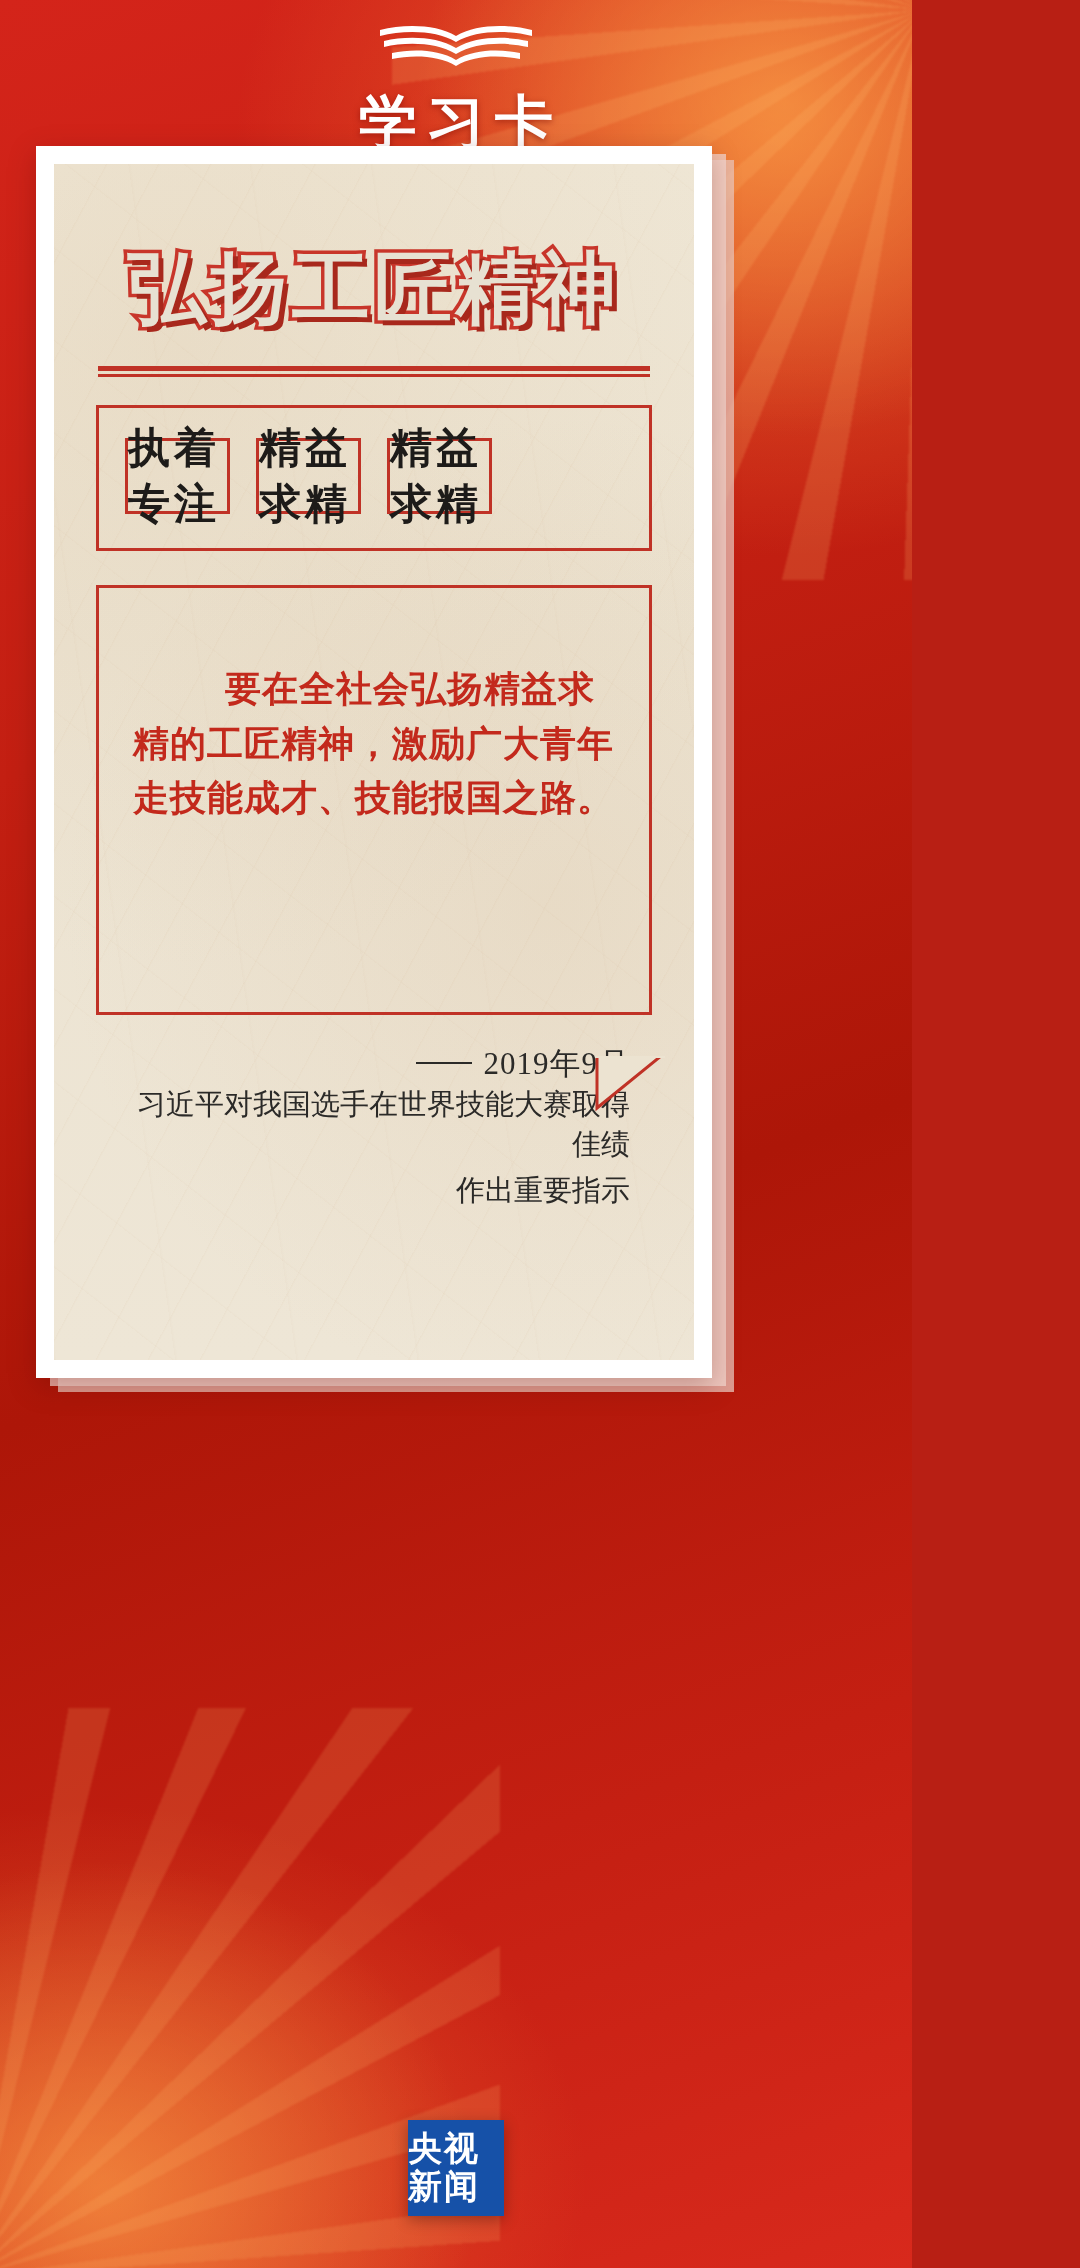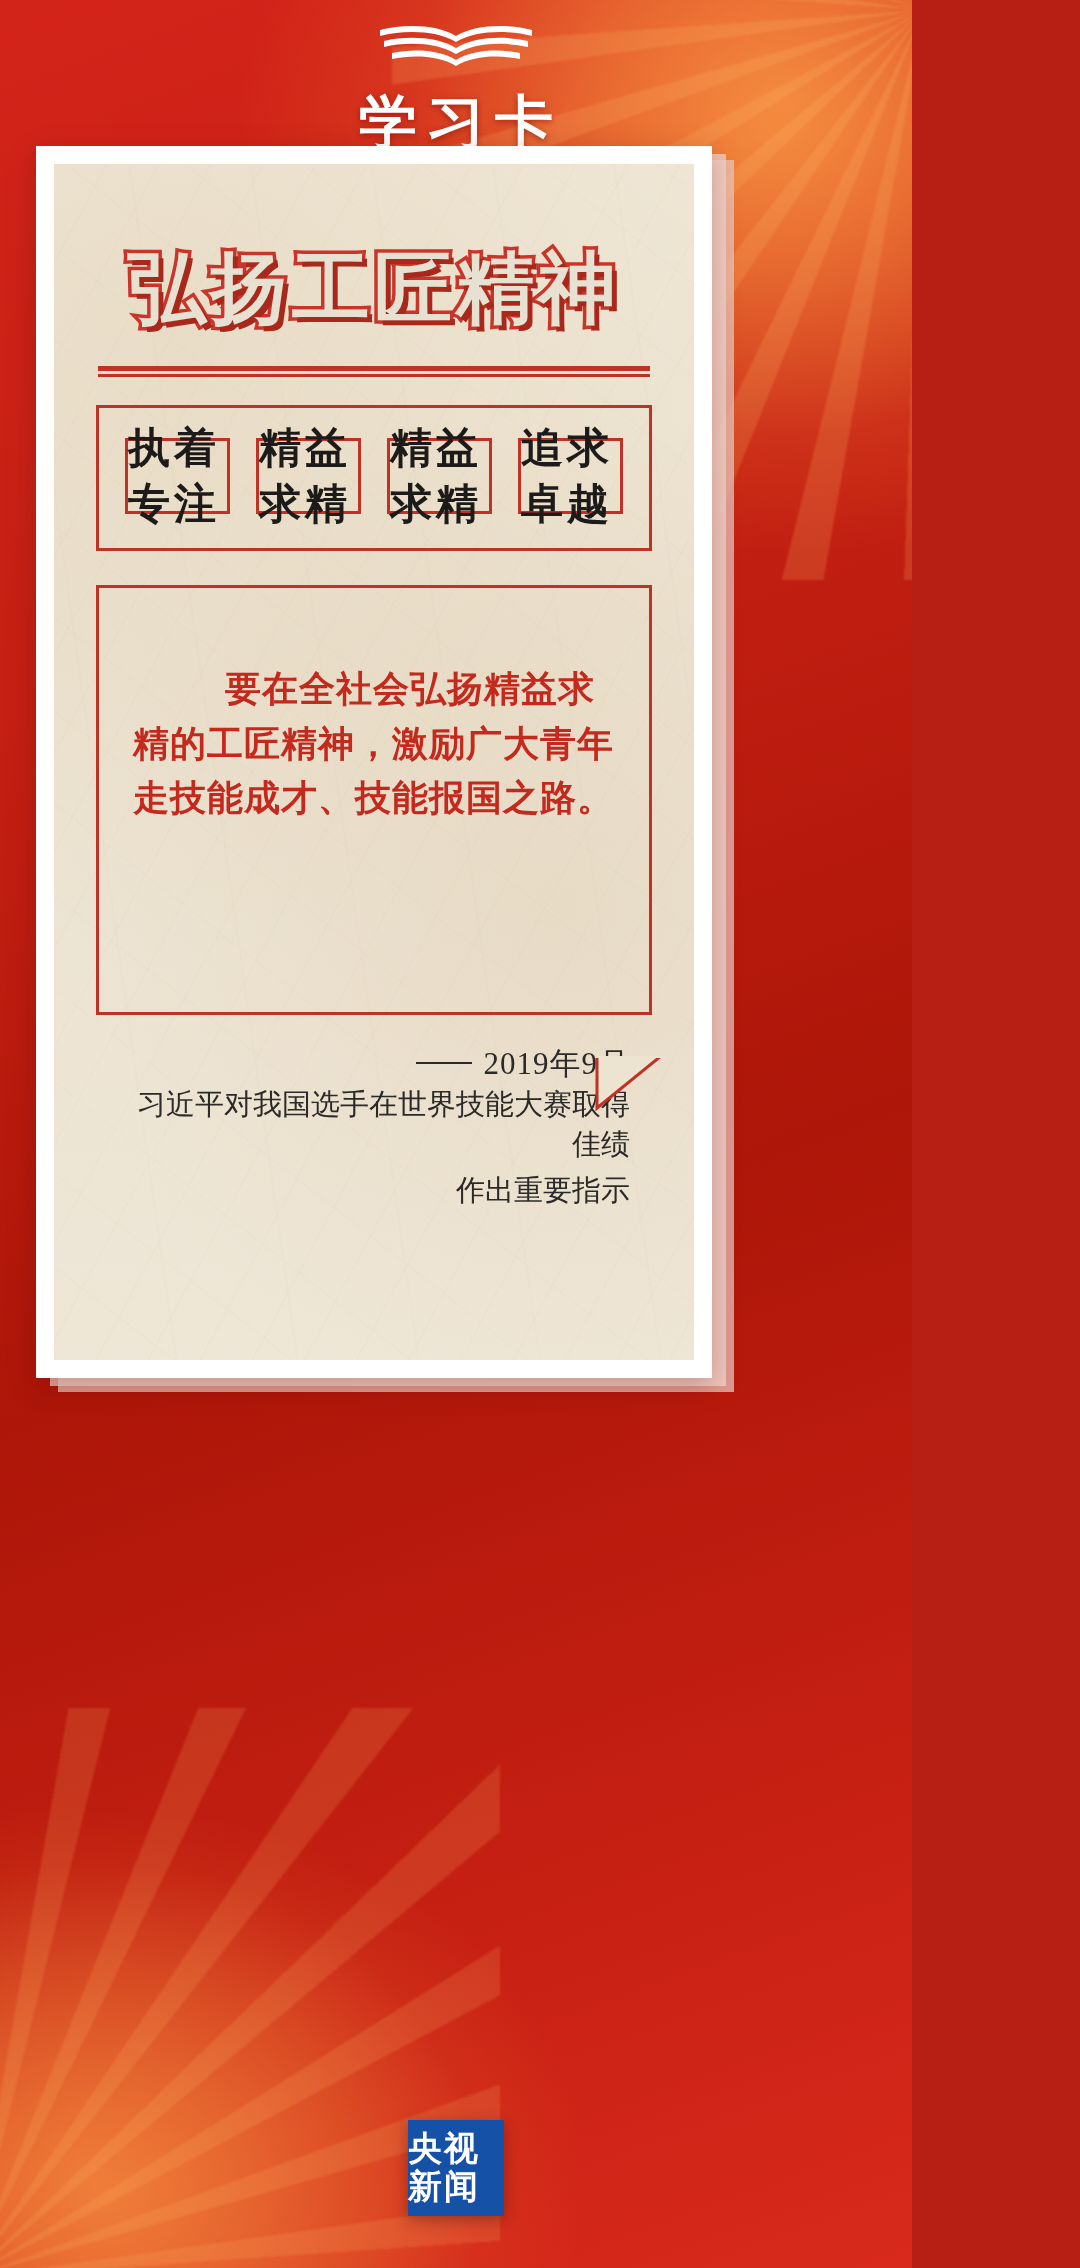--- a/index.html
+++ b/index.html
@@ -284,21 +284,20 @@
 
           <div class="headline">弘扬工匠精神</div>
 
           <div class="rule-double"></div>
 
           <div class="kw-box">
             <div class="kw-grid">
               <div class="kw-item">执着专注</div>
               <div class="kw-item">精益求精</div>
               <div class="kw-item">精益求精</div>
-              <div class="kw-item">追求卓越</div>
             </div>
           </div>
 
           <div class="quote-box">
             <div class="quote-text">要在全社会弘扬精益求精的工匠精神，激励广大青年走技能成才、技能报国之路。</div>
             <div class="bubble-tail">
               <svg width="90" height="56" viewBox="0 0 90 56">
                 <path d="M2 0 L2 52 L66 0 Z" fill="#ece3d1" stroke="#c03226" stroke-width="3"></path>
                 <rect x="0" y="-6" width="70" height="8" fill="#ece3d1"></rect>
               </svg>

